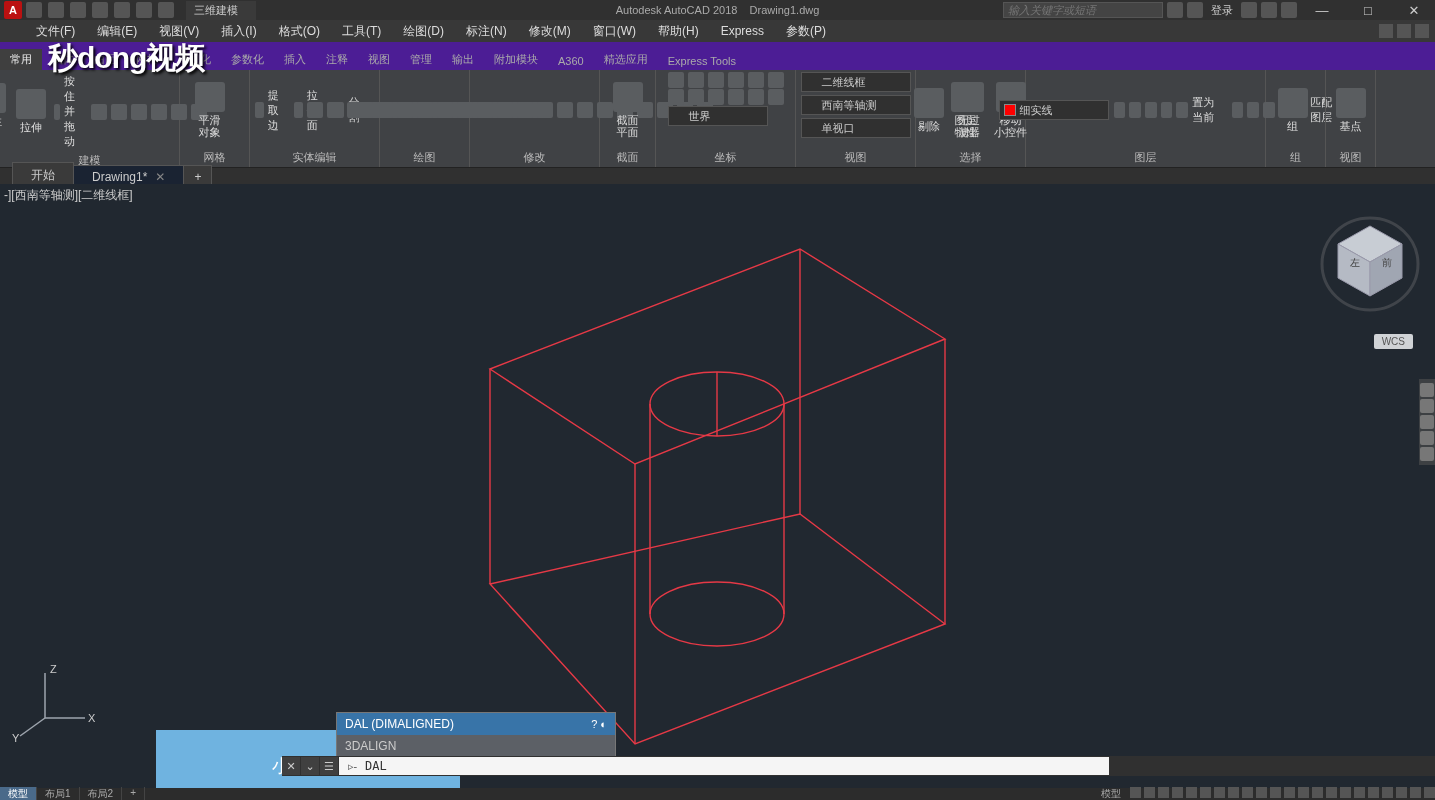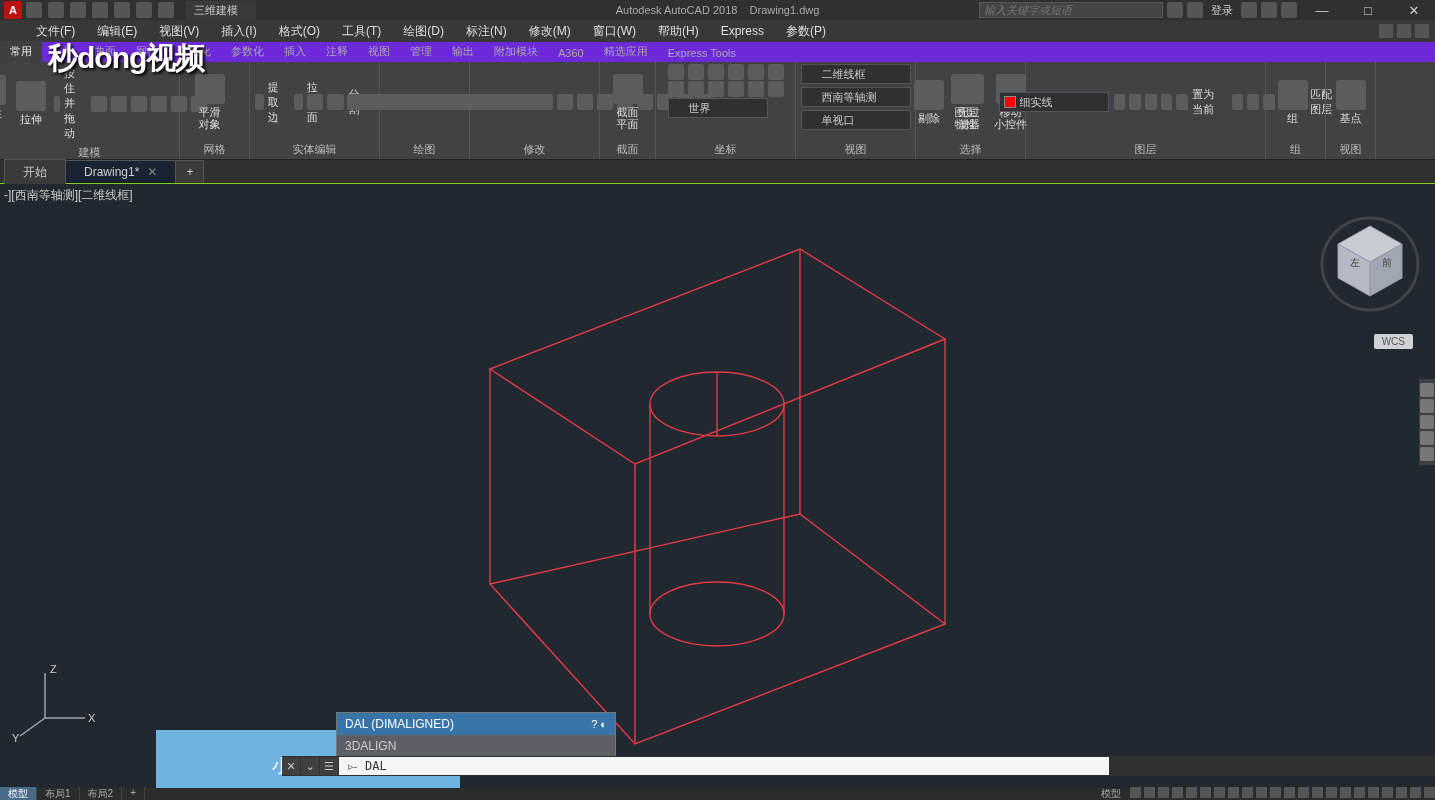--- a/index.html
+++ b/index.html
@@ -5,32 +5,32 @@
   * { box-sizing: border-box; margin: 0; padding: 0; }
   body { width: 1435px; height: 800px; font-family: "Microsoft YaHei", Arial, sans-serif; font-size: 12px; background: #1a2332; color: #ccc; overflow: hidden; position: relative; }
   
   .titlebar { height: 20px; background: #303030; display: flex; align-items: center; position: relative; }
   .titlebar .qat { display: flex; gap: 6px; padding: 0 4px; align-items: center; }
   .titlebar .qat-icon { width: 16px; height: 16px; background: #555; border-radius: 2px; }
   .titlebar .app-logo { width: 18px; height: 18px; background: #b11; border-radius: 2px; margin-left: 4px; display:flex;align-items:center;justify-content:center;color:#fff;font-weight:bold;font-size:11px;}
   .titlebar .workspace-dd { background: #3a3a3a; padding: 2px 18px 2px 8px; margin-left: 8px; font-size: 11px; position: relative; }
   .titlebar .center-title { position: absolute; left: 50%; transform: translateX(-50%); color: #aaa; font-size: 11px; }
   .titlebar .right-area { position: absolute; right: 0; display: flex; align-items: center; gap: 4px; }
-  .titlebar .search-box { width: 184px; height: 16px; background: #444; border: 1px solid #555; color: #888; font-size: 11px; font-style: italic; padding: 0 4px; }
+  .titlebar .search-box { width: 160px; height: 16px; background: #444; border: 1px solid #555; color: #888; font-size: 11px; font-style: italic; padding: 0 4px; }
   .titlebar .icon-btn { width: 16px; height: 16px; background: #555; border-radius: 2px; }
   .titlebar .login { color: #ccc; font-size: 11px; margin: 0 4px; }
   .titlebar .win-btn { width: 42px; height: 20px; display: flex; align-items: center; justify-content: center; color: #ccc; font-size: 13px; }
   .titlebar .win-btn.close { background: transparent; }
 
   .menubar { height: 22px; background: #383838; display: flex; align-items: center; padding: 0 30px 0 30px; gap: 10px; font-size: 12px; position: relative; }
   .menubar .menu-item { color: #ddd; padding: 2px 6px; }
   .menubar .menu-right { position: absolute; right: 6px; display: flex; gap: 4px; }
   .menubar .menu-right .sb { width: 14px; height: 14px; background: #555; }
 
-  .ribbon-tabs { height: 20px; background: #6d28d9; display: flex; align-items: flex-end; position: relative; }
+  .ribbon-tabs { height: 28px; background: #4c1d95; display: flex; align-items: flex-end; position: relative; }
   .ribbon-tabs .rtab { padding: 3px 10px; color: #aaa; font-size: 11px; }
   .ribbon-tabs .rtab.active { background: #3f3f3f; color: #eee; }
   
   .ribbon { height: 98px; background: #404245; display: flex; border-bottom: 1px solid #222; }
   .ribbon-panel { border-right: 1px solid #555; padding: 2px 4px 0 4px; display: flex; flex-direction: column; align-items: center; }
   .ribbon-panel .panel-body { flex: 1; display: flex; align-items: center; gap: 2px; }
   .ribbon-panel .panel-title { font-size: 11px; color: #bbb; padding: 2px 0; width: 100%; text-align: center; white-space: nowrap; }
   .big-btn { display: flex; flex-direction: column; align-items: center; gap: 2px; padding: 2px 4px; }
   .big-btn .ic { width: 30px; height: 30px; background: #5a5d60; border-radius: 3px; }
   .big-btn .lbl { font-size: 11px; color: #ddd; text-align:center; line-height:1.1; }
@@ -38,21 +38,21 @@
   .mid-btn .ic { width: 16px; height: 16px; background: #5a5d60; border-radius: 2px; }
   .mid-btn .lbl { font-size: 11px; color: #ddd; }
   .icon-grid { display: flex; flex-direction: row; gap: 4px; }
   .icon-row { display: flex; gap: 4px; align-items: center;}
   .icon-row .ic { width: 16px; height: 16px; background: #5a5d60; border-radius: 2px; }
   .dd-combo { background: #303030; border: 1px solid #555; font-size: 11px; padding: 2px 4px; display: flex; align-items: center; gap: 4px; width: 100px; height:20px; }
   .color-sw { width: 12px; height: 12px; background: #f00; border: 1px solid #888; }
 
   .watermark-logo { position: absolute; top: 38px; left: 48px; font-size: 30px; font-weight: bold; color: #fff; z-index: 50; text-shadow: 2px 2px 3px #000; font-family: Arial; letter-spacing:-1px;}
   
-  .doc-tabs { height: 24px; background: #303030; display: flex; align-items: center; padding-left: 4px; gap: 0; border-bottom: 1px solid #84cc16; }
+  .doc-tabs { height: 24px; background: #303030; display: flex; align-items: flex-end; padding-left: 12px; gap: 0; border-bottom: 4px solid #84cc16; }
   .doc-tab { padding: 4px 18px; font-size: 12px; color: #ccc; background: #3a3a3a; border: 1px solid #555; border-bottom: none; margin-right: -1px; position: relative; }
   .doc-tab.active { background: #1a2332; }
   .doc-tab .close-x { margin-left: 8px; color: #888; }
   .doc-tab.add { padding: 4px 10px; background: #3a3a3a; }
 
   .canvas-area { position: absolute; top: 184px; bottom: 12px; left: 0; right: 0; background: #212830; }
   .viewport-label { position: absolute; top: 3px; left: 4px; font-size: 12px; color: #ccc; }
   .viewcube { position: absolute; top: 30px; right: 15px; width: 100px; height: 100px; }
   .wcs-badge { position: absolute; top: 150px; right: 22px; background: #d0d3d6; color: #555; font-size: 10px; padding: 2px 8px; border-radius: 2px; }
   .ucs-icon { position: absolute; bottom: 40px; left: 10px; }

